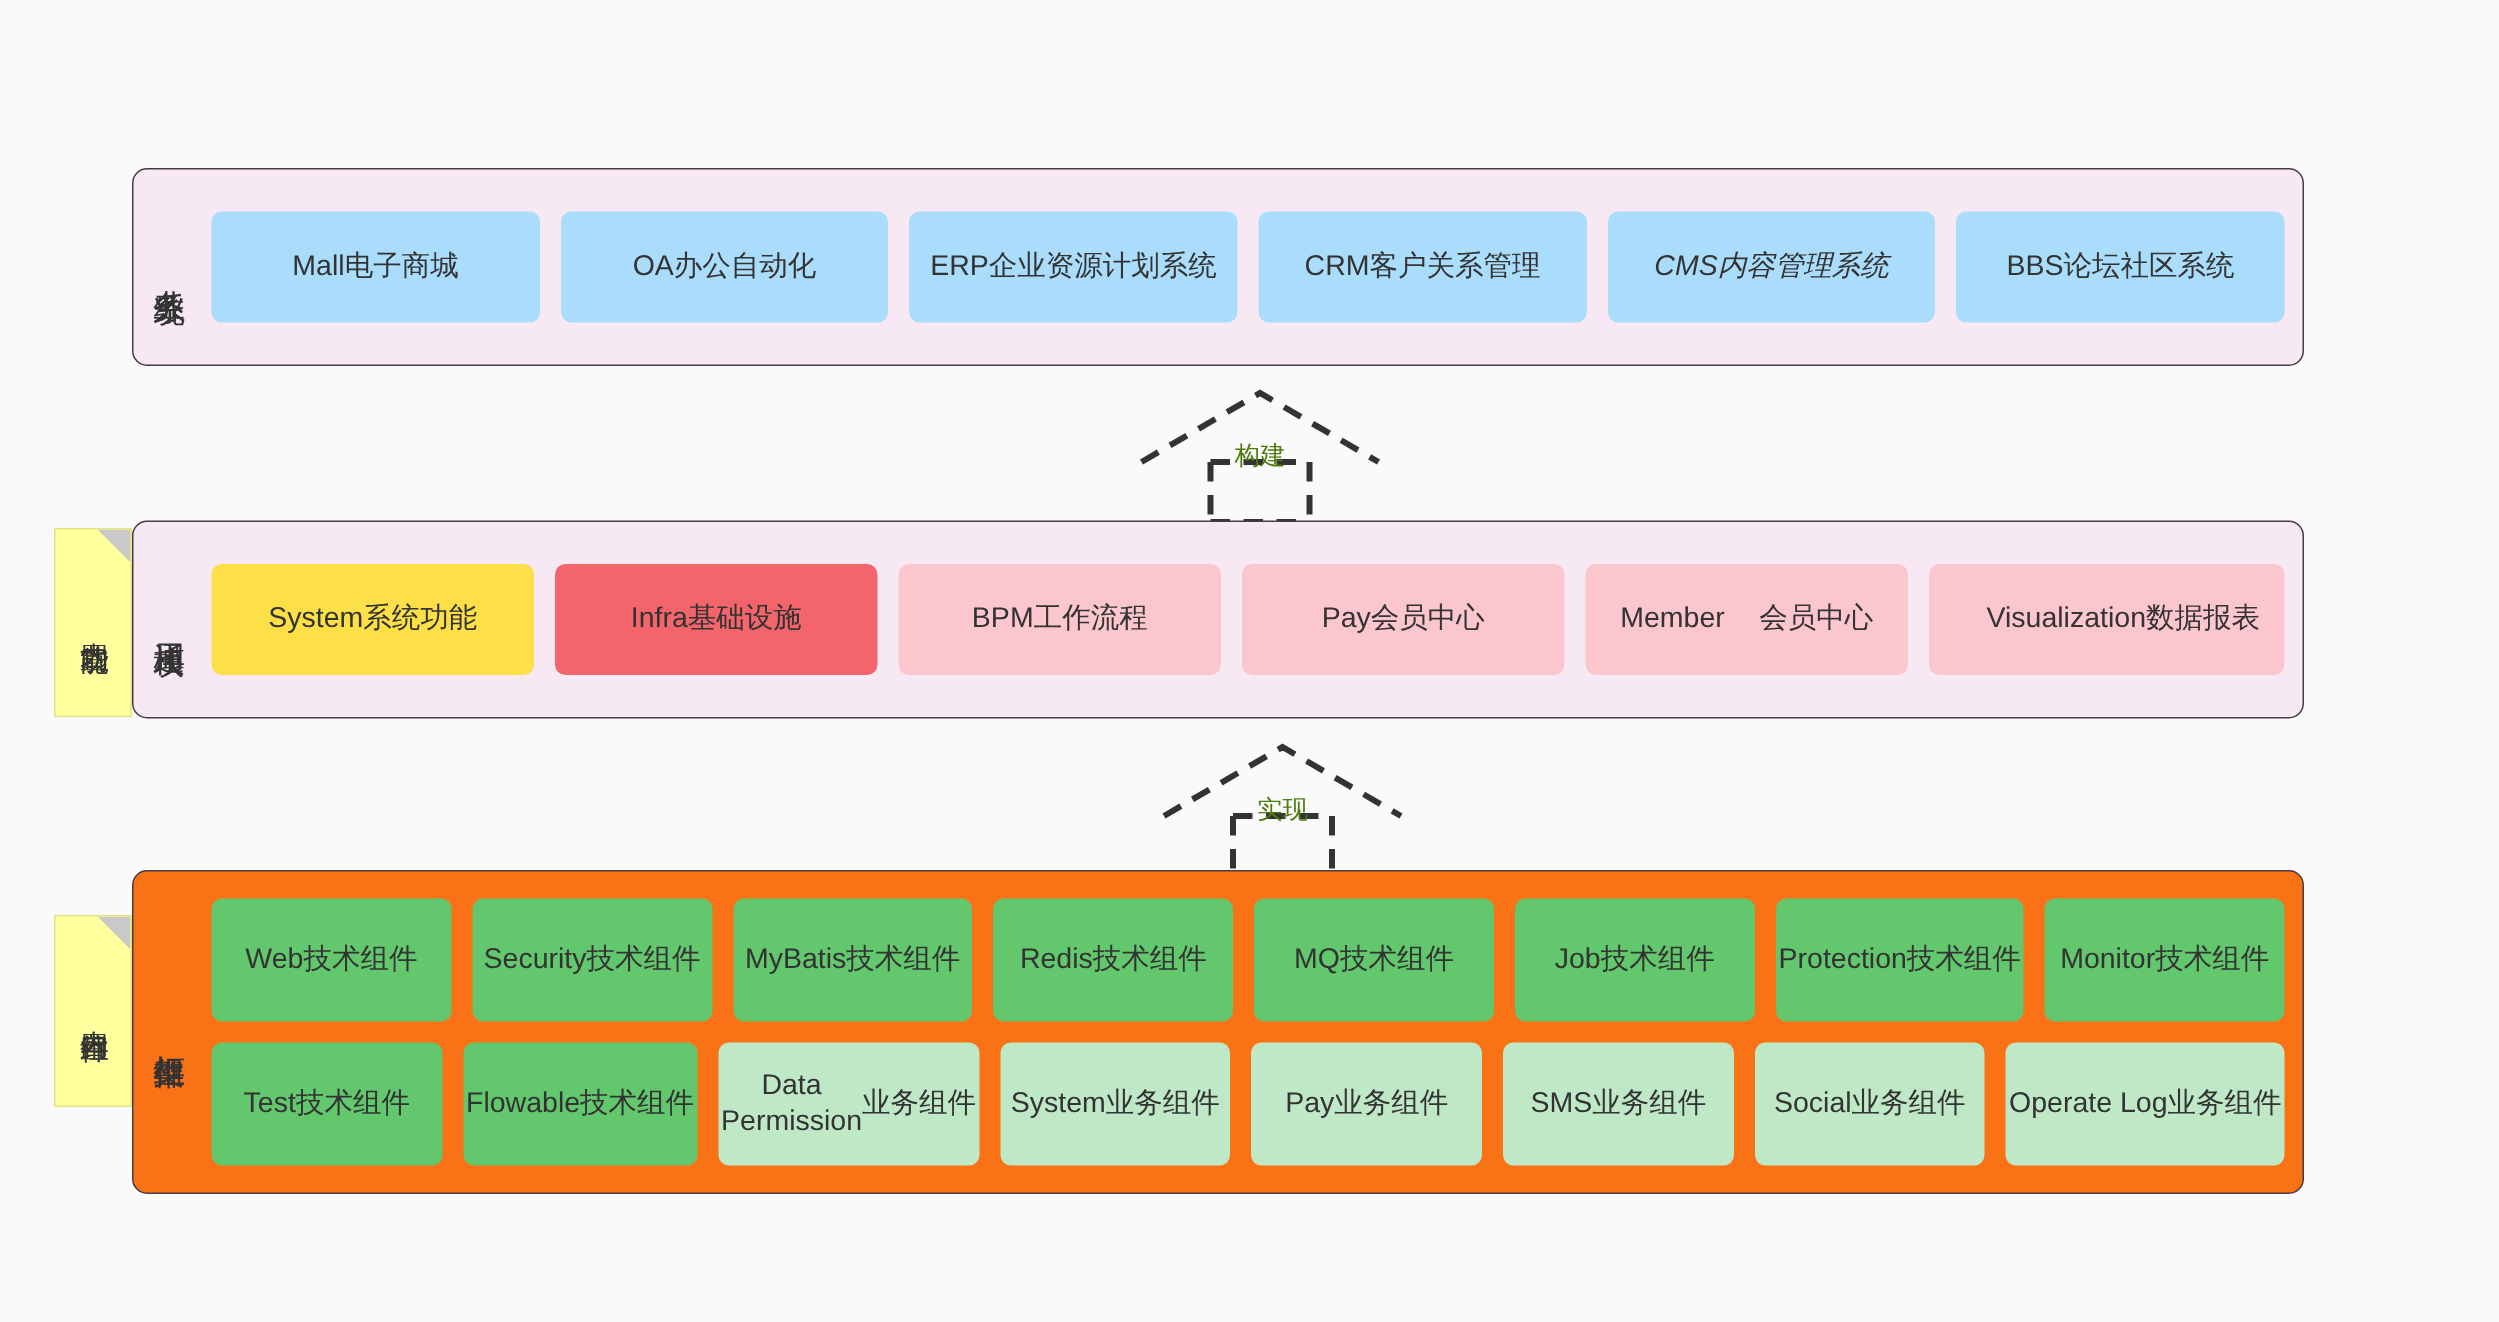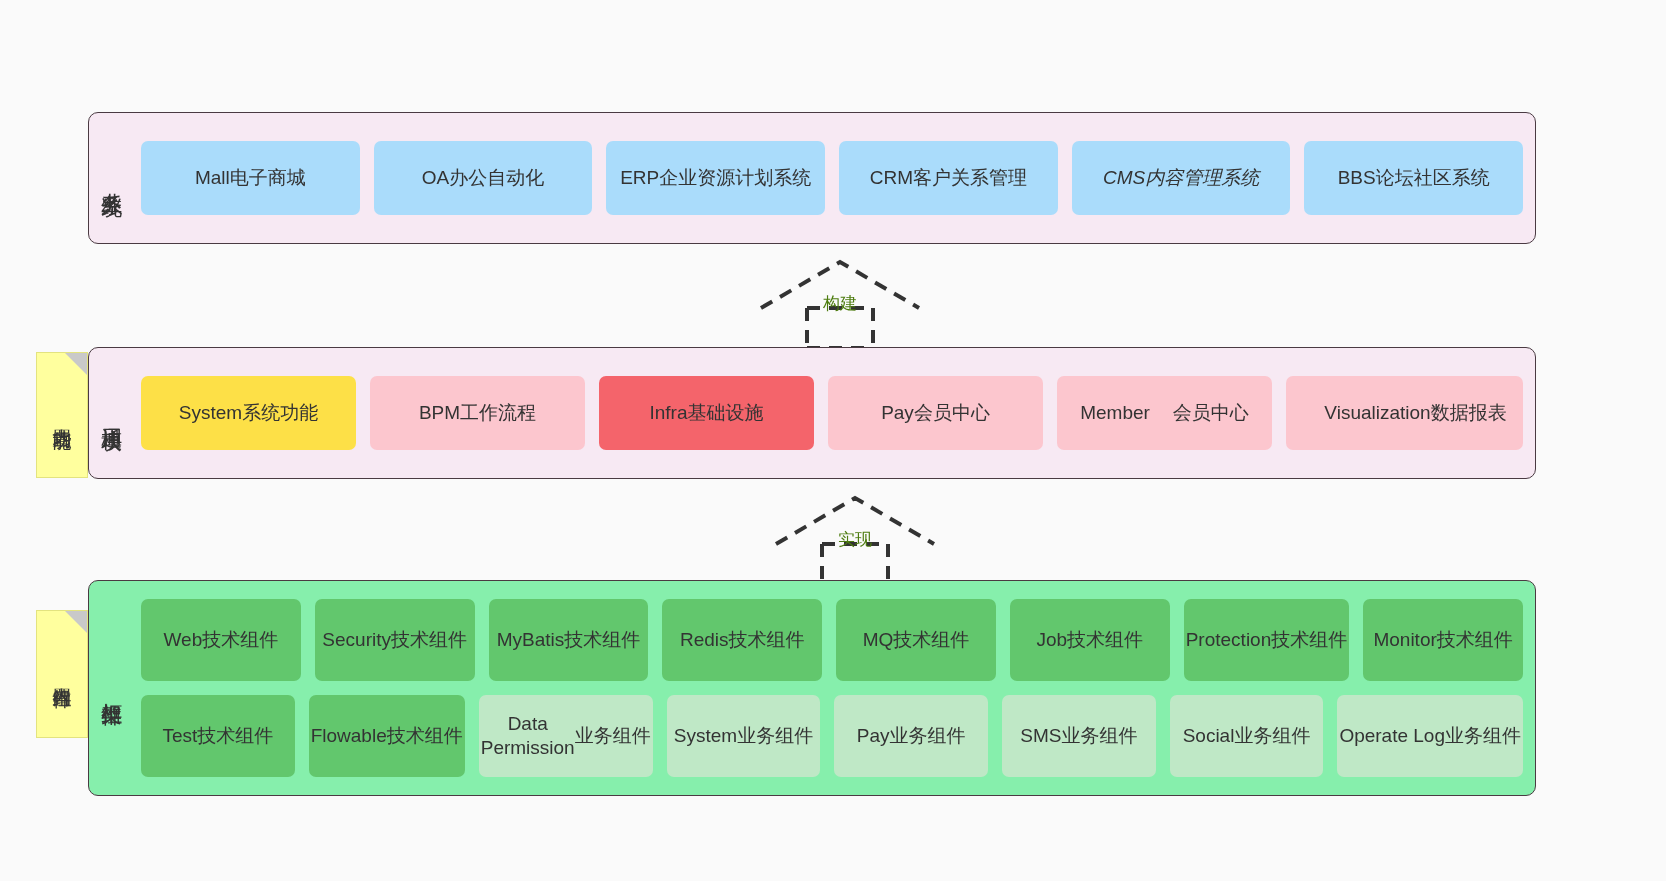--- a/index.html
+++ b/index.html
@@ -200,27 +200,27 @@
   </div>
 
   <div class="layer" id="layer-common" style="background: rgb(247, 233, 243); border-color: rgb(74, 58, 66);">
     <div class="layer-title">通用模块</div>
     <div class="layer-body">
       <div class="row">
         <div class="box red" style="background: #fde047;">
           <span class="en">System</span>
           <span class="cn">系统功能</span>
         </div>
+        <div class="box red" style="background: rgb(244, 100, 107);">
+          <span class="en">Infra</span>
+          <span class="cn">基础设施</span>
+        </div>
         <div class="box pink" style="background: rgb(252, 198, 206);">
           <span class="en">BPM</span>
           <span class="cn">工作流程</span>
-        </div>
-        <div class="box red" style="background: rgb(244, 100, 107);">
-          <span class="en">Infra</span>
-          <span class="cn">基础设施</span>
         </div>
         <div class="box pink" style="background: rgb(252, 198, 206);">
           <span class="en">Pay</span>
           <span class="cn">会员中心</span>
         </div>
         <div class="box pink" style="background: rgb(252, 198, 206); gap: 23px;">
           <span class="en">Member</span>
           <span class="cn">会员中心</span>
         </div>
         <div class="box pink" style="background: rgb(252, 198, 206); padding-left: 24px;">
@@ -236,21 +236,21 @@
       <path d="M6 52 L85 6 L164 52" fill="none" stroke="#333333" stroke-width="4" stroke-dasharray="13 9" stroke-linecap="butt"></path>
       <path d="M52 52 L52 92 M118 52 L118 92 M52 52 L118 52 M52 92 L118 92" fill="none" stroke="#333333" stroke-width="4" stroke-dasharray="13 9"></path>
     </svg>
     <div class="arrow-label">实现</div>
   </div>
 
   <div class="sticky" id="sticky-builtin-component" style="background: rgb(255, 255, 158);">
     <span>内置组件</span>
   </div>
 
-  <div class="layer" id="layer-framework" style="background: #86efac; border-color: rgb(74, 58, 66);">
+  <div class="layer" id="layer-framework" style="background: #f97316; border-color: rgb(74, 58, 66);">
     <div class="layer-title">框架组件</div>
     <div class="layer-body">
 
       <div class="row">
         <div class="box green" style="background: rgb(98, 199, 109);">
           <span class="en">Web</span>
           <span class="cn">技术组件</span>
         </div>
         <div class="box green" style="background: rgb(98, 199, 109);">
           <span class="en">Security</span>

